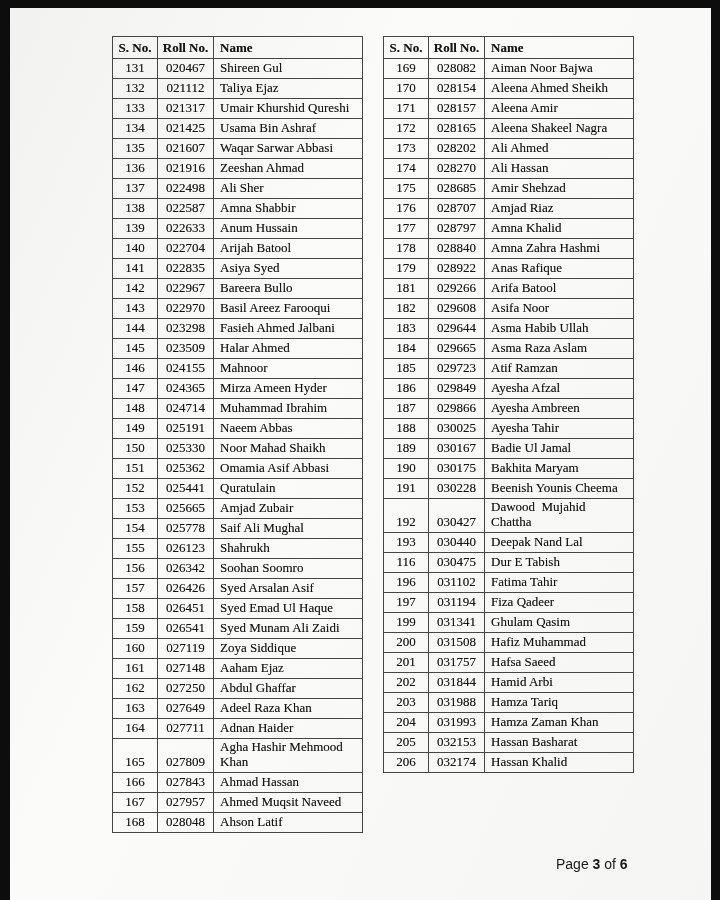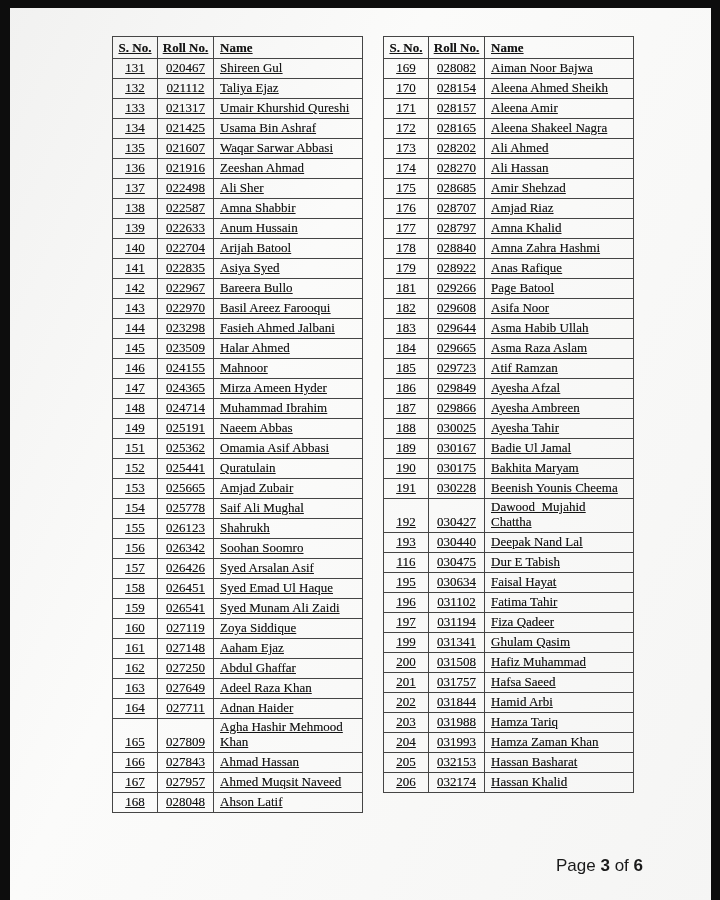--- a/index.html
+++ b/index.html
@@ -15,21 +15,20 @@
   .bar-top{left:0;top:0;width:720px;height:8px;}
   .bar-left{left:0;top:8px;width:10px;height:892px;}
   .bar-right{left:711px;top:8px;width:9px;height:892px;}
 
   table.roster{
     position:absolute;
     border-collapse:collapse;
     table-layout:fixed;
     width:243px;
     background:transparent;
-    text-decoration:underline;
   }
   #t-left{left:112px;top:36px;}
   #t-right{left:383px;top:36px;}
   .roster th,.roster td{
     border:1px solid #454545;
     font-size:13px;
     line-height:15px;
     vertical-align:bottom;
     padding:0 0 3px 0;
     overflow:hidden;
@@ -40,21 +39,21 @@
   .c-sno{width:44px;text-align:center;}
   .c-roll{width:55px;text-align:center;}
   .c-name{width:142px;text-align:left;padding-left:6px !important;white-space:pre;}
   th.c-sno,th.c-roll{text-align:center;}
   th.c-name{padding-left:6px;margin-top:20px;}
 
   .footer{
     position:absolute;
     left:556px;top:856px;
     font-family:"Liberation Sans","DejaVu Sans",sans-serif;
-    font-size:17px;
+    font-size:14px;
     color:#1a1a1a;
     white-space:nowrap;
   }
   .footer b{font-weight:700;}
 </style>
 </head>
 <body>
 
 <div class="photo">
   <div class="bar bar-top"></div>
@@ -159,20 +158,25 @@
           <td class="c-sno">148</td>
           <td class="c-roll">024714</td>
           <td class="c-name">Muhammad Ibrahim</td>
         </tr>
         <tr>
           <td class="c-sno">149</td>
           <td class="c-roll">025191</td>
           <td class="c-name">Naeem Abbas</td>
         </tr>
         <tr>
+          <td class="c-sno">150</td>
+          <td class="c-roll">025330</td>
+          <td class="c-name">Noor Mahad Shaikh</td>
+        </tr>
+        <tr>
           <td class="c-sno">151</td>
           <td class="c-roll">025362</td>
           <td class="c-name">Omamia Asif Abbasi</td>
         </tr>
         <tr>
           <td class="c-sno">152</td>
           <td class="c-roll">025441</td>
           <td class="c-name">Quratulain</td>
         </tr>
         <tr>
@@ -319,21 +323,21 @@
           <td class="c-name">Amna Zahra Hashmi</td>
         </tr>
         <tr>
           <td class="c-sno">179</td>
           <td class="c-roll">028922</td>
           <td class="c-name">Anas Rafique</td>
         </tr>
         <tr>
           <td class="c-sno">181</td>
           <td class="c-roll">029266</td>
-          <td class="c-name">Page Batool</td>
+          <td class="c-name">Arifa Batool</td>
         </tr>
         <tr>
           <td class="c-sno">182</td>
           <td class="c-roll">029608</td>
           <td class="c-name">Asifa Noor</td>
         </tr>
         <tr>
           <td class="c-sno">183</td>
           <td class="c-roll">029644</td>
           <td class="c-name">Asma Habib Ullah</td>
@@ -388,25 +392,20 @@
           <td class="c-sno">193</td>
           <td class="c-roll">030440</td>
           <td class="c-name">Deepak Nand Lal</td>
         </tr>
         <tr>
           <td class="c-sno">116</td>
           <td class="c-roll">030475</td>
           <td class="c-name">Dur E Tabish</td>
         </tr>
         <tr>
-          <td class="c-sno">195</td>
-          <td class="c-roll">030634</td>
-          <td class="c-name">Faisal Hayat</td>
-        </tr>
-        <tr>
           <td class="c-sno">196</td>
           <td class="c-roll">031102</td>
           <td class="c-name">Fatima Tahir</td>
         </tr>
         <tr>
           <td class="c-sno">197</td>
           <td class="c-roll">031194</td>
           <td class="c-name">Fiza Qadeer</td>
         </tr>
         <tr>

